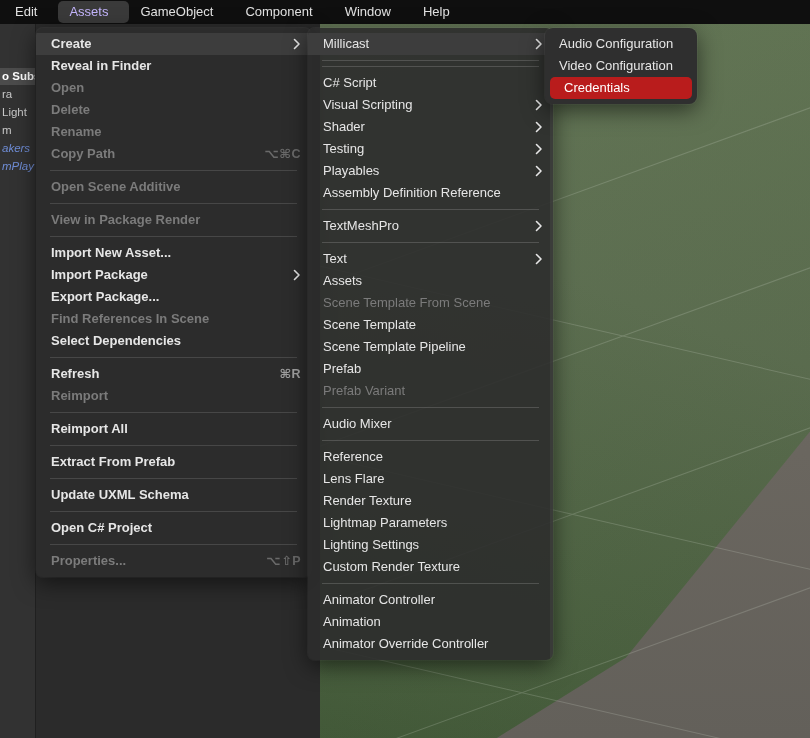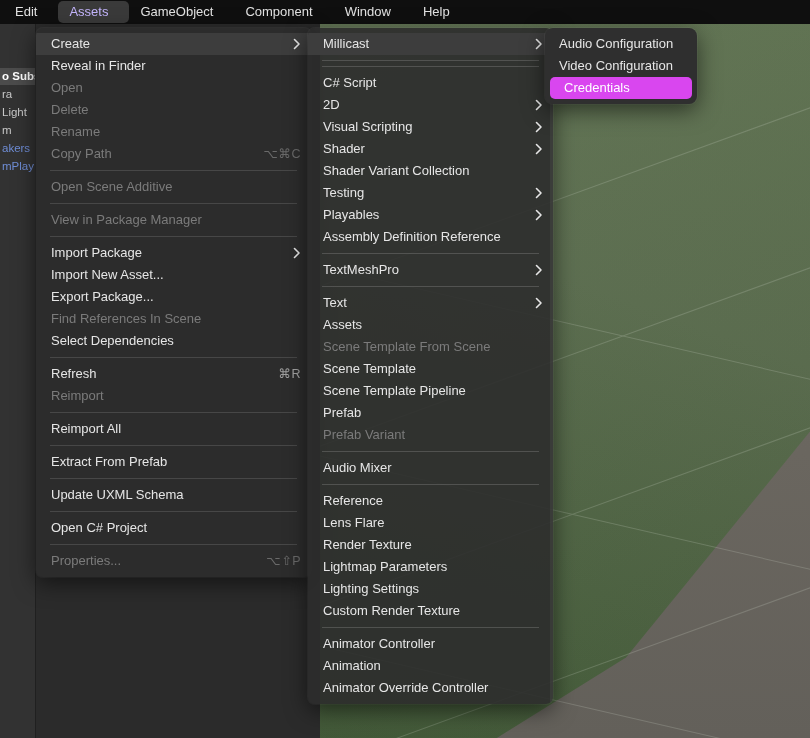--- a/index.html
+++ b/index.html
@@ -71,62 +71,62 @@
   .hier-bg {
     position: absolute; inset: 0; background: #323232;
   }
   .hier-row {
     position: absolute; left: 0; width: 36px; height: 17px;
     font-size: 11.5px; color: #c8c8c8;
     line-height: 17px; white-space: nowrap; overflow: hidden;
     padding-left: 2px;
   }
   .hier-row.sel { background: #4c4c4c; color: #ffffff; font-weight: 600; }
-  .hier-row.prefab { color: #6f8dd6; }
+  .hier-row.prefab { color: #6f8dd6; font-style: italic; }
   .hier-edge {
     position: absolute; right: 0; top: 0; width: 1px; height: 714px;
     background: #202020;
   }
 
   
   .lower-panel {
     position: absolute; left: 0; top: 24px; width: 320px; height: 714px;
     background: #2b2b2b; z-index: 10;
   }
 
   
   .menu {
     position: absolute;
     border-radius: 7px;
     z-index: 50;
     padding: 5px 0 5px 0;
     box-shadow: 0 6px 22px rgba(0,0,0,.55), 0 0 0 1px rgba(255,255,255,.06);
     overflow: hidden;
   }
-  .menu.m1 { left: 36px; top: 28px; width: 275px; background: #2c2c2c; }
+  .menu.m1 { left: 36px; top: 28px; width: 275px; background: #2c2c2c; font-weight: bold; }
   .menu.m2 { left: 308px; top: 28px; width: 245px; background: rgba(44,44,44,0.90); }
   .menu.m3 { left: 545px; top: 28px; width: 152px; background: #2f2f2f; border-radius: 8px; }
 
   .mi {
     position: relative;
     height: 22px;
     display: flex; align-items: center;
     padding: 0 10px 0 15px;
     font-size: 13px; color: #e6e6e6;
     white-space: nowrap;
     line-height: 22px;
   }
   .mi .lbl { flex: 1 1 auto; overflow: hidden; text-overflow: ellipsis; }
   .mi .sc { flex: 0 0 auto; color: #a0a0a0; font-size: 12.5px; letter-spacing: .5px; margin-left: 12px;}
   .mi .arrow { flex: 0 0 auto; margin-left: 10px; }
   .mi .arrow svg { display: block; }
   .mi.disabled { color: #7b7b7b; }
   .mi.disabled .sc { color: #6a6a6a; }
   .mi.hover { background: #3d3d3d; }
-  .mi.sel-blue { background: #d946ef; color: #ffffff; border-radius: 5px; margin: 0 5px; padding-left: 10px; }
+  .mi.sel-blue { background: #b91c1c; color: #ffffff; border-radius: 5px; margin: 0 5px; padding-left: 10px; }
   .m3 .mi { padding-left: 14px; height: 22px; align-items: center; }
 
   .sep {
     height: 1px; margin: 5px 14px 5px 14px;
     background: rgba(255,255,255,0.13);
   }
   .m2 .sep { background: rgba(255,255,255,0.16); }
 
   
   .m2-edge {
@@ -201,33 +201,33 @@
       <div class="mi disabled">
         <span class="lbl">Copy Path</span>
         <span class="sc">⌥⌘C</span>
       </div>
       <div class="sep"></div>
       <div class="mi disabled">
         <span class="lbl">Open Scene Additive</span>
       </div>
       <div class="sep"></div>
       <div class="mi disabled">
-        <span class="lbl">View in Package Manager</span>
-      </div>
-      <div class="sep"></div>
+        <span class="lbl">View in Package Render</span>
+      </div>
+      <div class="sep"></div>
+      <div class="mi">
+        <span class="lbl">Import New Asset...</span>
+      </div>
       <div class="mi">
         <span class="lbl">Import Package</span>
         <span class="arrow">
           <svg width="8" height="12" viewBox="0 0 8 12">
             <path d="M1.5 1.5 L6 6 L1.5 10.5" fill="none" stroke="currentColor" stroke-width="1.6" stroke-linecap="round" stroke-linejoin="round"></path>
           </svg>
         </span>
-      </div>
-      <div class="mi">
-        <span class="lbl">Import New Asset...</span>
       </div>
       <div class="mi">
         <span class="lbl">Export Package...</span>
       </div>
       <div class="mi disabled">
         <span class="lbl">Find References In Scene</span>
       </div>
       <div class="mi">
         <span class="lbl">Select Dependencies</span>
       </div>
@@ -271,45 +271,34 @@
             <path d="M1.5 1.5 L6 6 L1.5 10.5" fill="none" stroke="currentColor" stroke-width="1.6" stroke-linecap="round" stroke-linejoin="round"></path>
           </svg>
         </span>
       </div>
       <div class="sep"></div>
       <div class="sep"></div>
       <div class="mi">
         <span class="lbl">C# Script</span>
       </div>
       <div class="mi">
-        <span class="lbl">2D</span>
-        <span class="arrow">
-          <svg width="8" height="12" viewBox="0 0 8 12">
-            <path d="M1.5 1.5 L6 6 L1.5 10.5" fill="none" stroke="currentColor" stroke-width="1.6" stroke-linecap="round" stroke-linejoin="round"></path>
-          </svg>
-        </span>
-      </div>
-      <div class="mi">
         <span class="lbl">Visual Scripting</span>
         <span class="arrow">
           <svg width="8" height="12" viewBox="0 0 8 12">
             <path d="M1.5 1.5 L6 6 L1.5 10.5" fill="none" stroke="currentColor" stroke-width="1.6" stroke-linecap="round" stroke-linejoin="round"></path>
           </svg>
         </span>
       </div>
       <div class="mi">
         <span class="lbl">Shader</span>
         <span class="arrow">
           <svg width="8" height="12" viewBox="0 0 8 12">
             <path d="M1.5 1.5 L6 6 L1.5 10.5" fill="none" stroke="currentColor" stroke-width="1.6" stroke-linecap="round" stroke-linejoin="round"></path>
           </svg>
         </span>
-      </div>
-      <div class="mi">
-        <span class="lbl">Shader Variant Collection</span>
       </div>
       <div class="mi">
         <span class="lbl">Testing</span>
         <span class="arrow">
           <svg width="8" height="12" viewBox="0 0 8 12">
             <path d="M1.5 1.5 L6 6 L1.5 10.5" fill="none" stroke="currentColor" stroke-width="1.6" stroke-linecap="round" stroke-linejoin="round"></path>
           </svg>
         </span>
       </div>
       <div class="mi">

